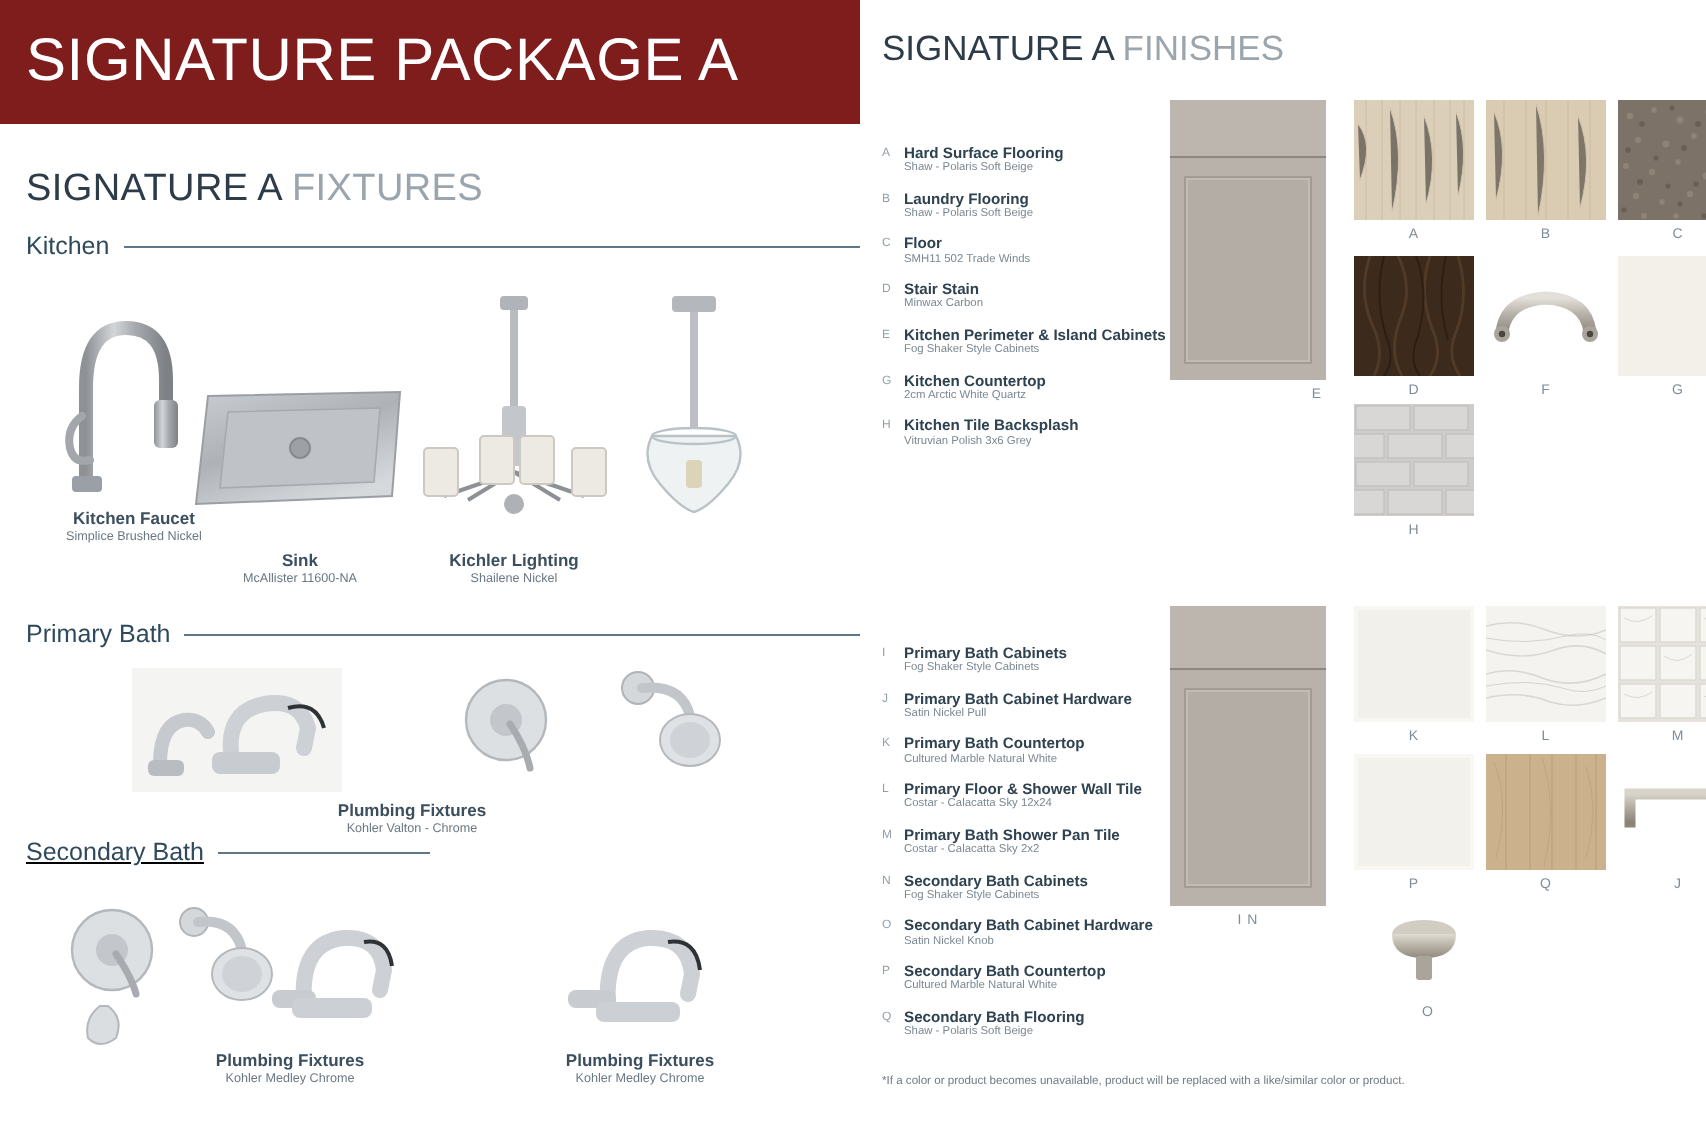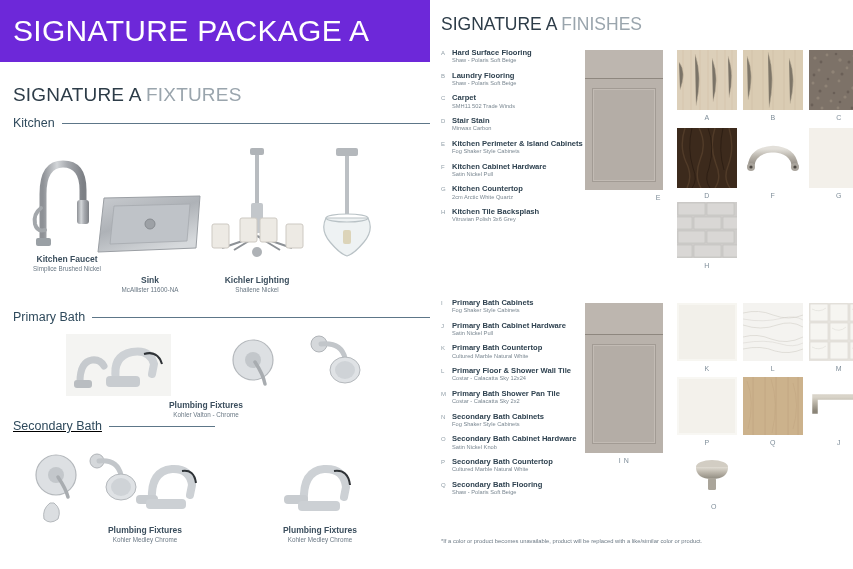--- a/index.html
+++ b/index.html
@@ -9,21 +9,21 @@
     font-family: "Liberation Sans", sans-serif;
     overflow: hidden;
   }
   .page { position: relative; width: 853px; height: 569px; }
 
   
   .left-col { position: absolute; left: 0; top: 0; width: 430px; height: 569px; }
 
   .banner {
     width: 430px; height: 62px;
-    background: #6d28d9;
+    background: #7f1d1d;
     display: flex; align-items: center;
   }
   .banner-title {
     color: #ffffff;
     font-size: 30px;
     font-weight: 300;
     letter-spacing: .3px;
     padding-left: 13px;
     white-space: nowrap;
   }
@@ -60,21 +60,21 @@
   }
   .cap .n { font-size: 8.5px; font-weight: bold; color: #3c4f5e; line-height: 1.25; }
   .cap .s { font-size: 6.3px; color: #6a7884; line-height: 1.3; }
 
   
   .right-col { position: absolute; left: 436px; top: 0; width: 417px; height: 406px; }
   .finishes-title {
     padding: 14px 0 0 5px; font-size: 17.5px; font-weight: 300; white-space: nowrap;
   }
 
-  .legend { position: absolute; left: 5px; width: 150px; }
+  .legend { position: absolute; left: 5px; width: 150px; margin-top: 24px; }
   .legend-1 { top: 48px; }
   .legend-2 { top: 298px; }
   .leg-item { display: flex; gap: 5px; margin-bottom: 6.5px; }
   .leg-letter {
     font-size: 6px; color: #93a0a9; width: 6px; flex: none;
     padding-top: 2px; text-transform: uppercase;
   }
   .leg-name { font-size: 7.6px; font-weight: bold; color: #2f4250; line-height: 1.2; }
   .leg-sub  { font-size: 5.7px; color: #7b8892; line-height: 1.25; }
 
@@ -290,43 +290,36 @@
       <div class="leg-item">
         <div class="leg-letter">B</div>
         <div>
             <div class="leg-name">Laundry Flooring</div>
         <div class="leg-sub">Shaw - Polaris Soft Beige</div>
           </div>
       </div>
       <div class="leg-item">
         <div class="leg-letter">C</div>
         <div>
-            <div class="leg-name">Carpet</div>
+            <div class="leg-name">Floor</div>
         <div class="leg-sub">SMH11 502 Trade Winds</div>
           </div>
       </div>
       <div class="leg-item">
         <div class="leg-letter">D</div>
         <div>
             <div class="leg-name">Stair Stain</div>
         <div class="leg-sub">Minwax Carbon</div>
           </div>
       </div>
       <div class="leg-item">
         <div class="leg-letter">E</div>
         <div>
             <div class="leg-name">Kitchen Perimeter &amp; Island Cabinets</div>
         <div class="leg-sub">Fog Shaker Style Cabinets</div>
-          </div>
-      </div>
-      <div class="leg-item">
-        <div class="leg-letter">F</div>
-        <div>
-            <div class="leg-name">Kitchen Cabinet Hardware</div>
-        <div class="leg-sub">Satin Nickel Pull</div>
           </div>
       </div>
       <div class="leg-item">
         <div class="leg-letter">G</div>
         <div>
             <div class="leg-name">Kitchen Countertop</div>
         <div class="leg-sub">2cm Arctic White Quartz</div>
           </div>
       </div>
       <div class="leg-item">

